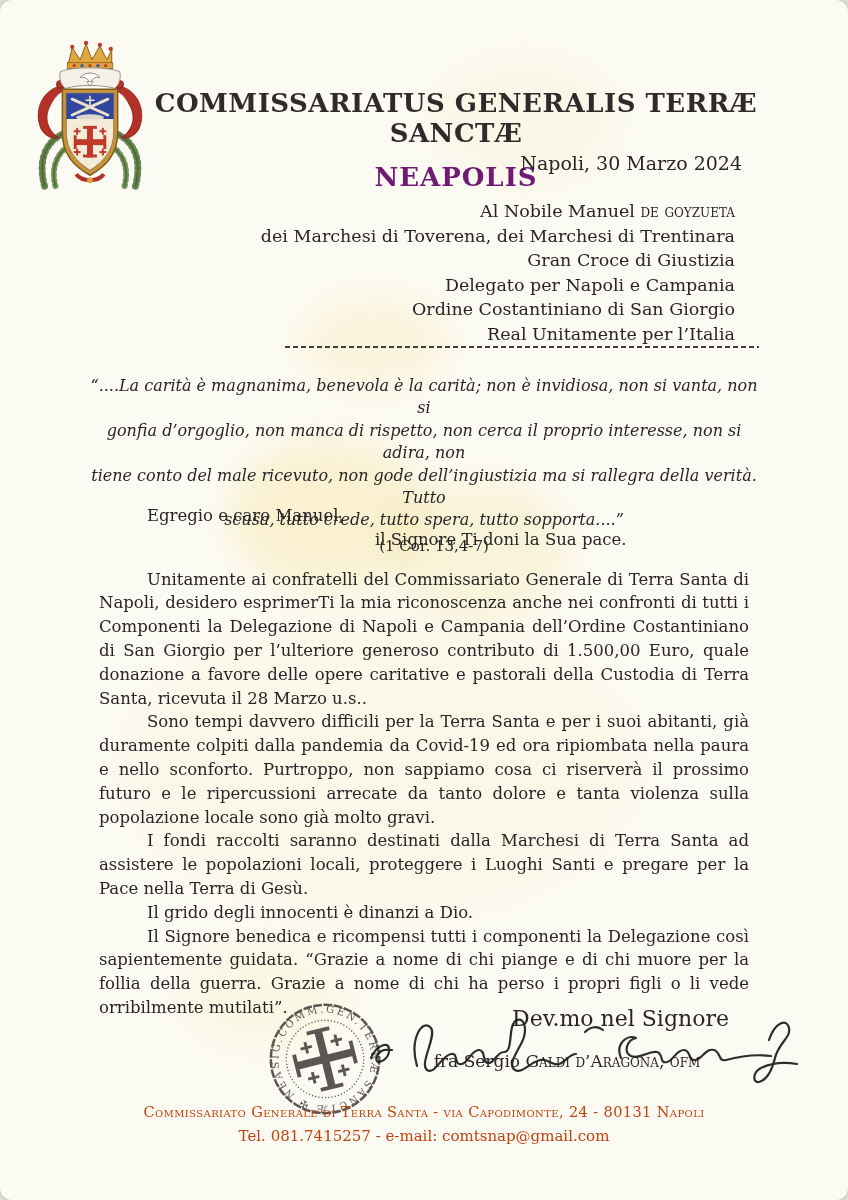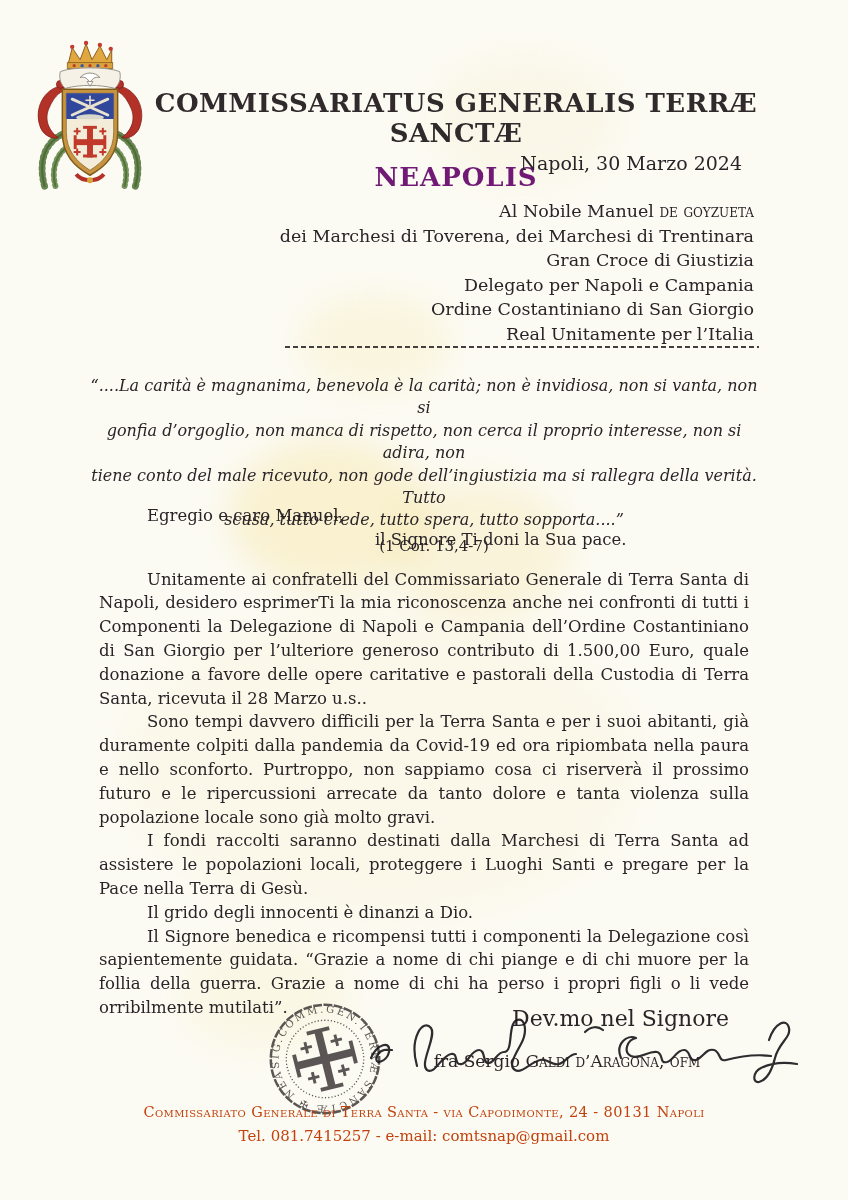--- a/index.html
+++ b/index.html
@@ -1,36 +1,37 @@
 <!DOCTYPE html>
 <html><head>
 <meta charset="utf-8">
 <style>
   html,body{margin:0;padding:0;}
   body{background:#e8e6de;font-family:"DejaVu Serif", serif;}
   .page{
     position:relative;width:848px;height:1200px;margin:0 auto;
     background:#fcfbf3;color:#2a2428;overflow:hidden;
     box-shadow:0 0 6px rgba(0,0,0,.25);
+    border-radius:12px;
   }
   .stain{position:absolute;border-radius:50%;filter:blur(16px);pointer-events:none;}
   .s1{left:230px;top:440px;width:200px;height:150px;background:rgba(243,220,128,.30);}
   .s2{left:390px;top:480px;width:180px;height:140px;background:rgba(243,220,128,.22);}
   .s3{left:300px;top:295px;width:150px;height:95px;background:rgba(243,220,128,.18);}
   .s4{left:120px;top:610px;width:520px;height:310px;background:rgba(246,232,170,.12);}
   .s5{left:430px;top:55px;width:190px;height:130px;background:rgba(240,228,180,.16);}
   .s6{left:180px;top:940px;width:170px;height:110px;background:rgba(243,220,128,.12);}
 
   .crest{position:absolute;left:30px;top:36px;width:120px;height:158px;}
   .title-wrap{position:absolute;left:150px;top:88px;width:612px;text-align:center;}
   .title1{font-size:26px;font-weight:bold;letter-spacing:.5px;color:#312a2c;}
   .title2{font-size:26px;font-weight:bold;letter-spacing:1px;margin-top:14px;color:#701a75;}
   .dateline{position:absolute;top:152px;right:106px;font-size:19px;}
 
-  .recipient{position:absolute;top:199px;right:94px;text-align:right;font-size:17.5px;line-height:24.5px;}
+  .recipient{position:absolute;top:199px;right:113px;text-align:right;font-size:17.5px;line-height:24.5px;}
   .sc{font-variant:small-caps;}
 
   .dashline{
     position:absolute;top:346px;left:285px;width:474px;height:2px;
     background:repeating-linear-gradient(90deg,#453e41 0 5px,transparent 5px 8px);
   }
 
   .scripture{position:absolute;top:375px;left:90px;width:668px;text-align:center;
     font-style:italic;font-size:16px;line-height:22.4px;}
   .citation{font-style:normal;font-size:15px;margin-top:3px;padding-left:20px;}

